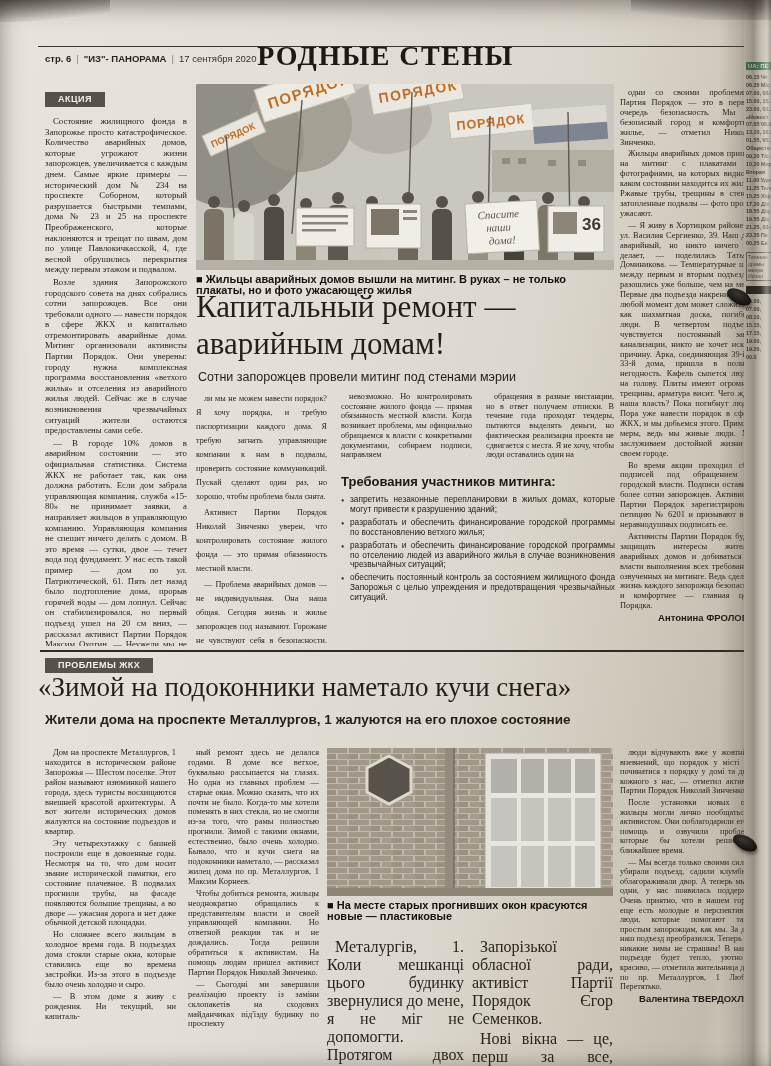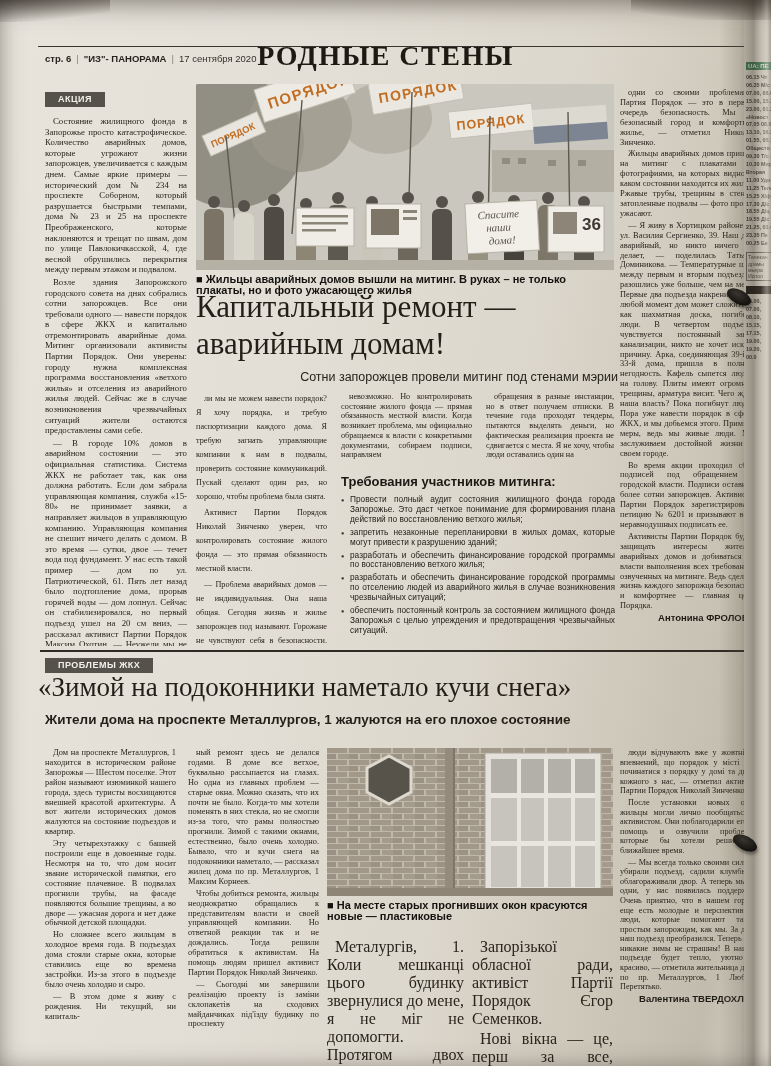--- a/index.html
+++ b/index.html
@@ -42,21 +42,21 @@
   .a2c4{left:472px;top:938px;height:128px;width:141px;}
   .a2c5{left:620px;width:137px;font-size:8.2px;line-height:9.6px;}
 
   .signature{font-family:"Liberation Sans",sans-serif;font-weight:bold;font-size:9.5px;text-align:right;color:#1f1c17;margin-top:4px;text-indent:0;}
 
   
   .photo1{position:absolute;left:196px;top:84px;width:418px;height:186px;background:#c6c4bb;overflow:hidden;}
   .caption{position:absolute;font-family:"Liberation Sans",sans-serif;font-weight:bold;font-size:11px;line-height:10.5px;color:#15130f;}
   .cap1{left:196px;top:274px;width:418px;}
   .headline1{position:absolute;left:196px;top:288px;width:400px;margin:0;font-size:31px;line-height:37px;font-weight:500;color:#231f18;}
-  .subhead1{position:absolute;left:198px;top:370px;width:420px;font-family:"Liberation Sans",sans-serif;font-size:12.5px;color:#26231d;text-align:right;}
+  .subhead1{position:absolute;left:198px;top:370px;width:420px;font-family:"Liberation Sans",sans-serif;font-size:12.5px;color:#26231d;}
   .demands{position:absolute;left:341px;top:474px;width:274px;height:172px;overflow:hidden;font-family:"Liberation Sans",sans-serif;}
   .demands h3{margin:0 0 6px;font-size:13px;color:#1c1914;}
   .demands ul{margin:0;padding:0;list-style:none;}
   .demands li{position:relative;font-size:8.3px;line-height:9.9px;margin-bottom:3px;padding-left:9px;text-align:justify;color:#26221c;}
   .demands li::before{content:"●";position:absolute;left:0;top:1px;font-size:5.5px;color:#33302a;}
 
   
   .divider{position:absolute;left:40px;top:650px;width:714px;height:1.5px;background:#2e2a24;}
   .headline2{position:absolute;left:38px;top:672px;width:650px;margin:0;font-size:27px;font-weight:500;color:#231f18;}
   .subhead2{position:absolute;left:45px;top:712px;width:640px;font-family:"Liberation Sans",sans-serif;font-size:13.5px;font-weight:bold;color:#221f19;}
@@ -200,21 +200,20 @@
   <div class="bodycol a1c3">
       <p>невозможно. Но контролировать состояние жилого фонда — прямая обязанность местной власти. Когда возникает проблема, мы официально обращаемся к власти с конкретными документами, собираем подписи, направляем</p>
     </div>
   <div class="bodycol a1c4">
       <p>обращения в разные инстанции, но в ответ получаем отписки. В течение года проходят тендеры, пытаются выделять деньги, но фактическая реализация проекта не сдвигается с места. Я не хочу, чтобы люди оставались один на</p>
     </div>
 
   <div class="demands">
     <h3>Требования участников митинга:</h3>
     <ul>
-        <li>Провести полный аудит состояния жилищного фонда города Запорожье. Это даст четкое понимание для формирования плана действий по восстановлению ветхого жилья;</li>
         <li>запретить незаконные перепланировки в жилых домах, которые могут привести к разрушению зданий;</li>
         <li>разработать и обеспечить финансирование городской программы по восстановлению ветхого жилья;</li>
         <li>разработать и обеспечить финансирование городской программы по отселению людей из аварийного жилья в случае возникновения чрезвычайных ситуаций;</li>
         <li>обеспечить постоянный контроль за состоянием жилищного фонда Запорожья с целью упреждения и предотвращения чрезвычайных ситуаций.</li>
       </ul>
   </div>
 
   <div class="bodycol a1c5">
     <span><p>одни со своими проблемами. Партия Порядок — это в первую очередь безопасность. Мы за безопасный город и комфортное жилье, — отметил Николай Зинченко.</p><p>Жильцы аварийных домов пришли на митинг с плакатами и фотографиями, на которых видно, в каком состоянии находится их жилье. Ржавые трубы, трещины в стенах, затопленные подвалы — фото просто ужасают.</p><p>— Я живу в Хортицком районе по ул. Василия Сергиенко, 39. Наш дом аварийный, но никто ничего не делает, — поделилась Татьяна Доминикова. — Температурные швы между первым и вторым подъездом разошлись уже больше, чем на метр. Первые два подъезда накренились. В любой момент дом может сложиться, как шахматная доска, погибнут люди. В четвертом подъезде чувствуется постоянный запах канализации, никто не хочет искать причину. Арка, соединяющая 39-й и 33-й дома, пришла в полную негодность. Кафель сыпется людям на голову. Плиты имеют огромные трещины, арматура висит. Чего ждет наша власть? Пока погибнут люди? Пора уже навести порядок в сфере ЖКХ, и мы добьемся этого. Примите меры, ведь мы живые люди. Мы заслуживаем достойной жизни в своем городе.</p><p>Во время акции проходил сбор подписей под обращением к городской власти. Подписи оставили более сотни запорожцев. Активисты Партии Порядок зарегистрировали петицию № 6201 и призывают всех неравнодушных подписать ее.</p><p>Активисты Партии Порядок будут защищать интересы жителей аварийных домов и добиваться от власти выполнения всех требований, озвученных на митинге. Ведь сделать жизнь каждого запорожца безопаснее и комфортнее — главная цель Порядка.</p></span>
     <p class="signature">Антонина ФРОЛОВА</p>

